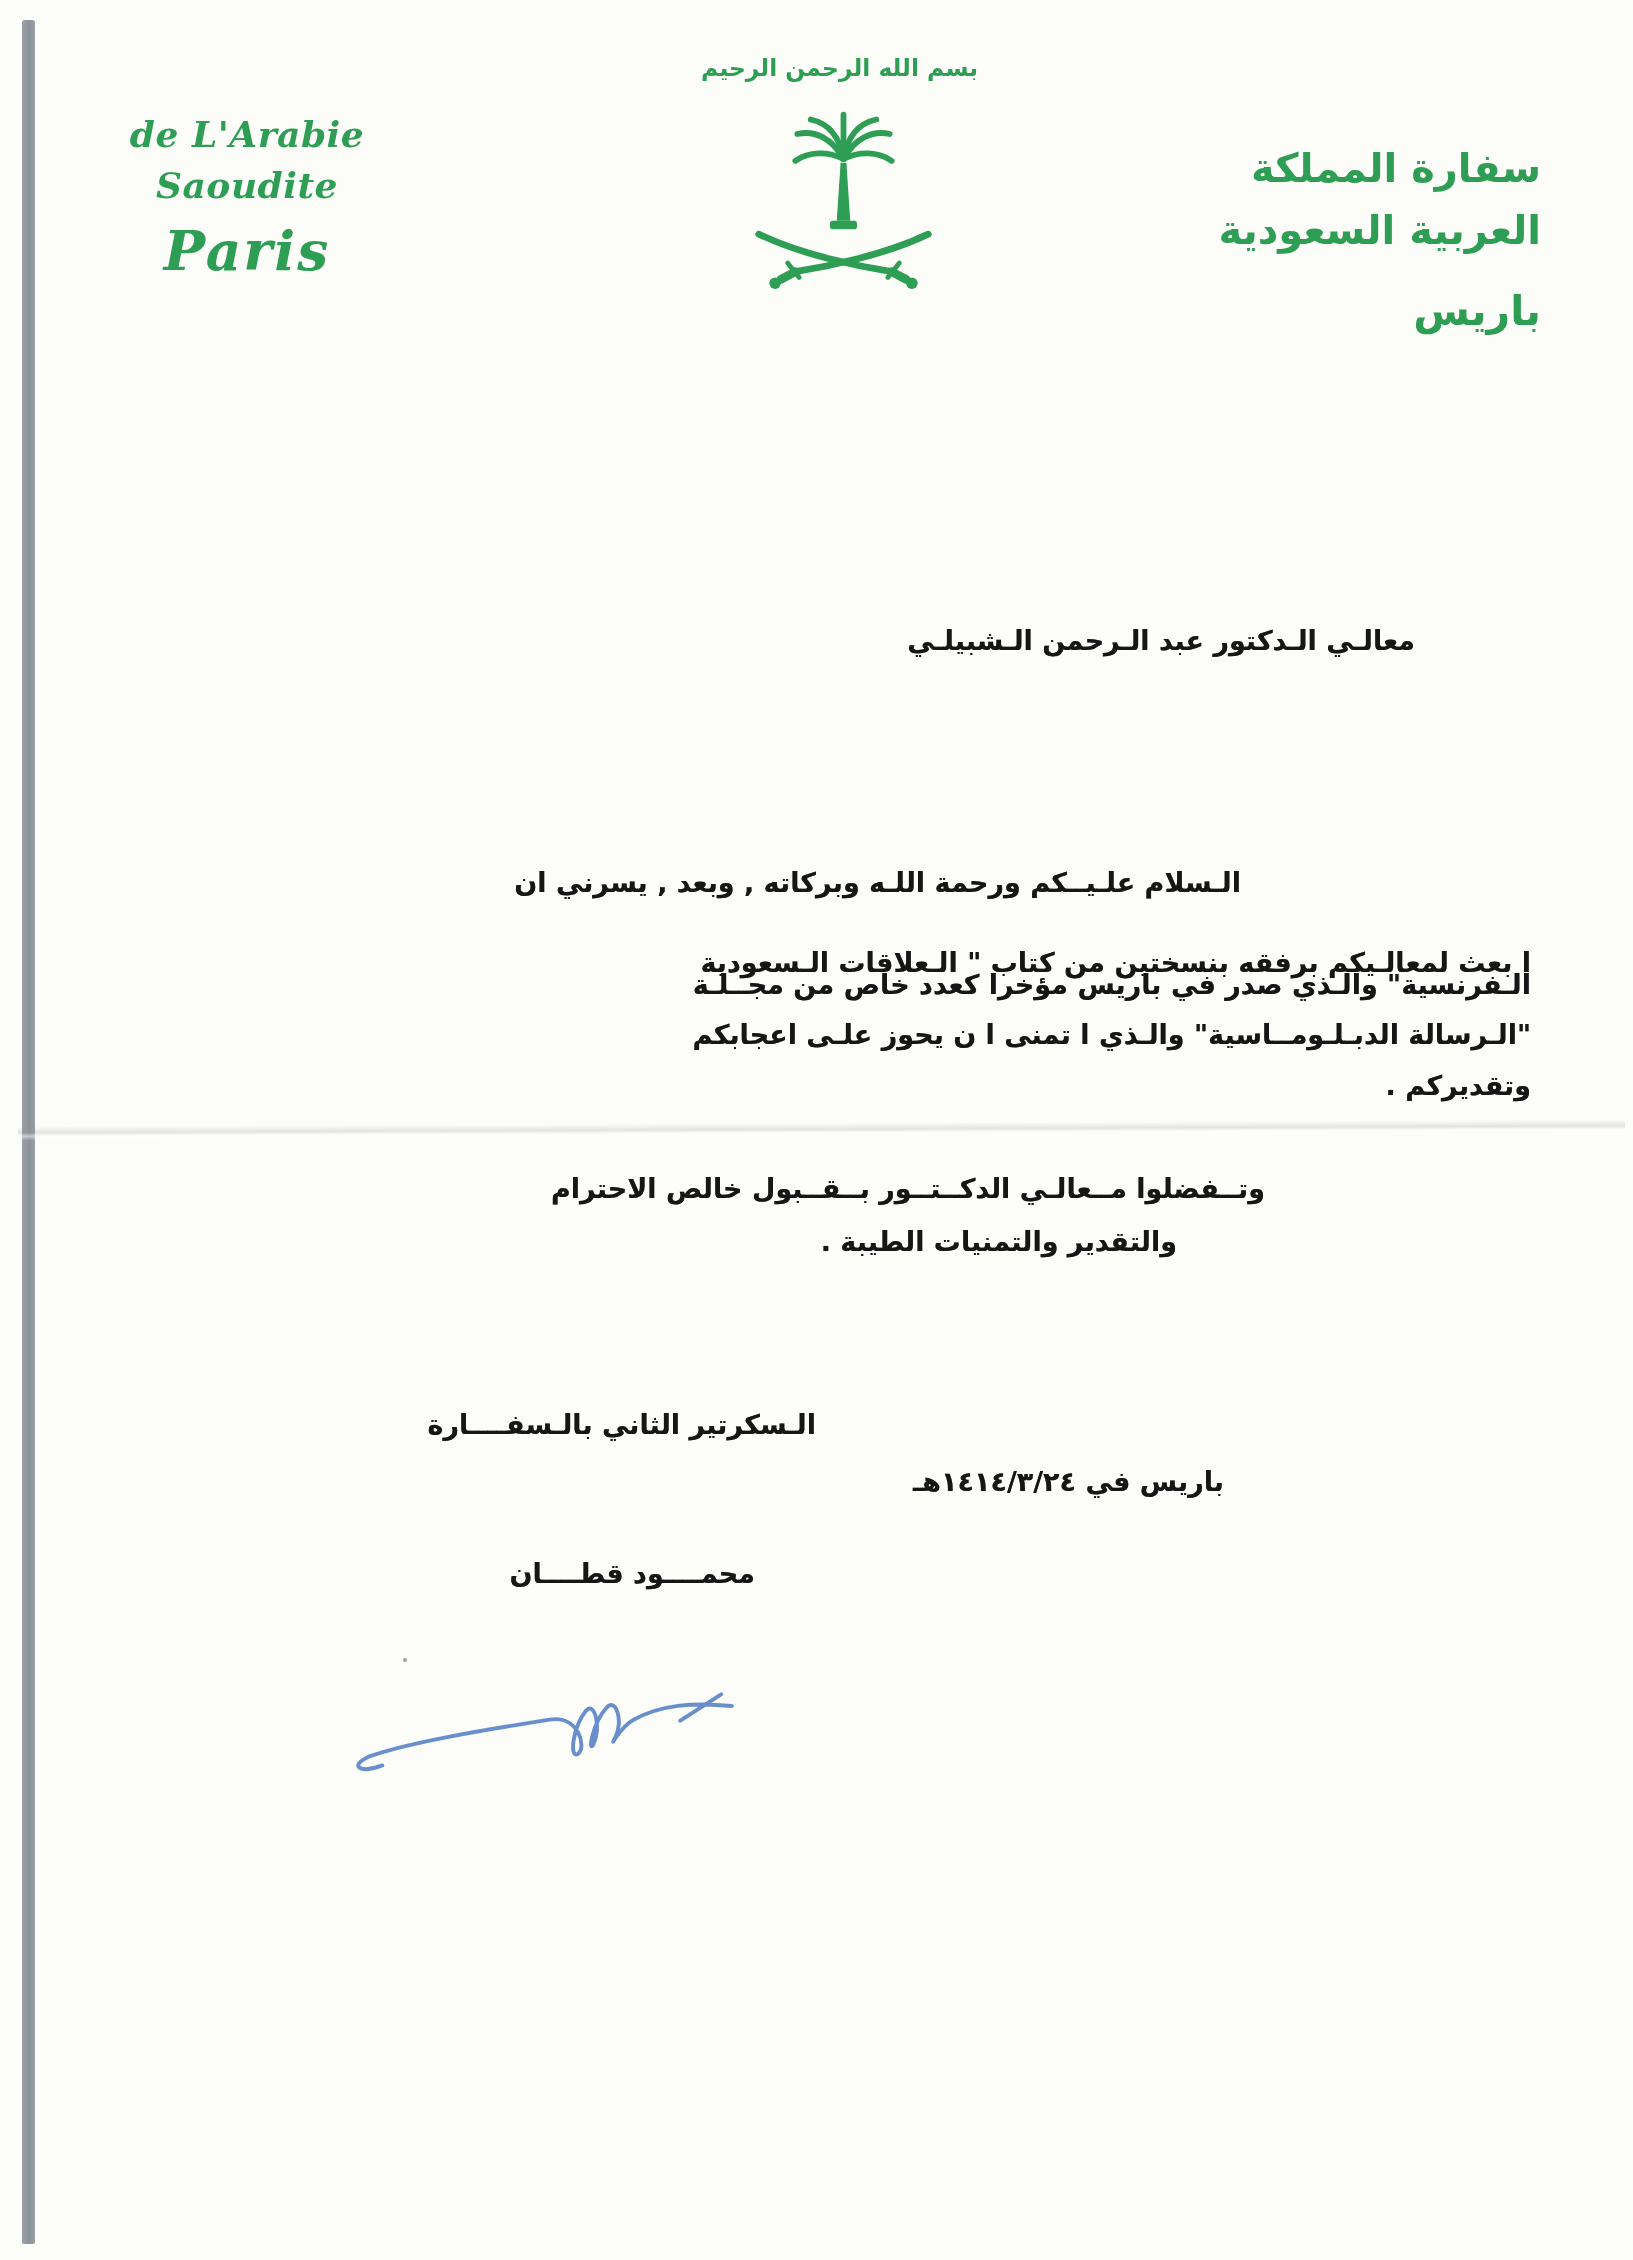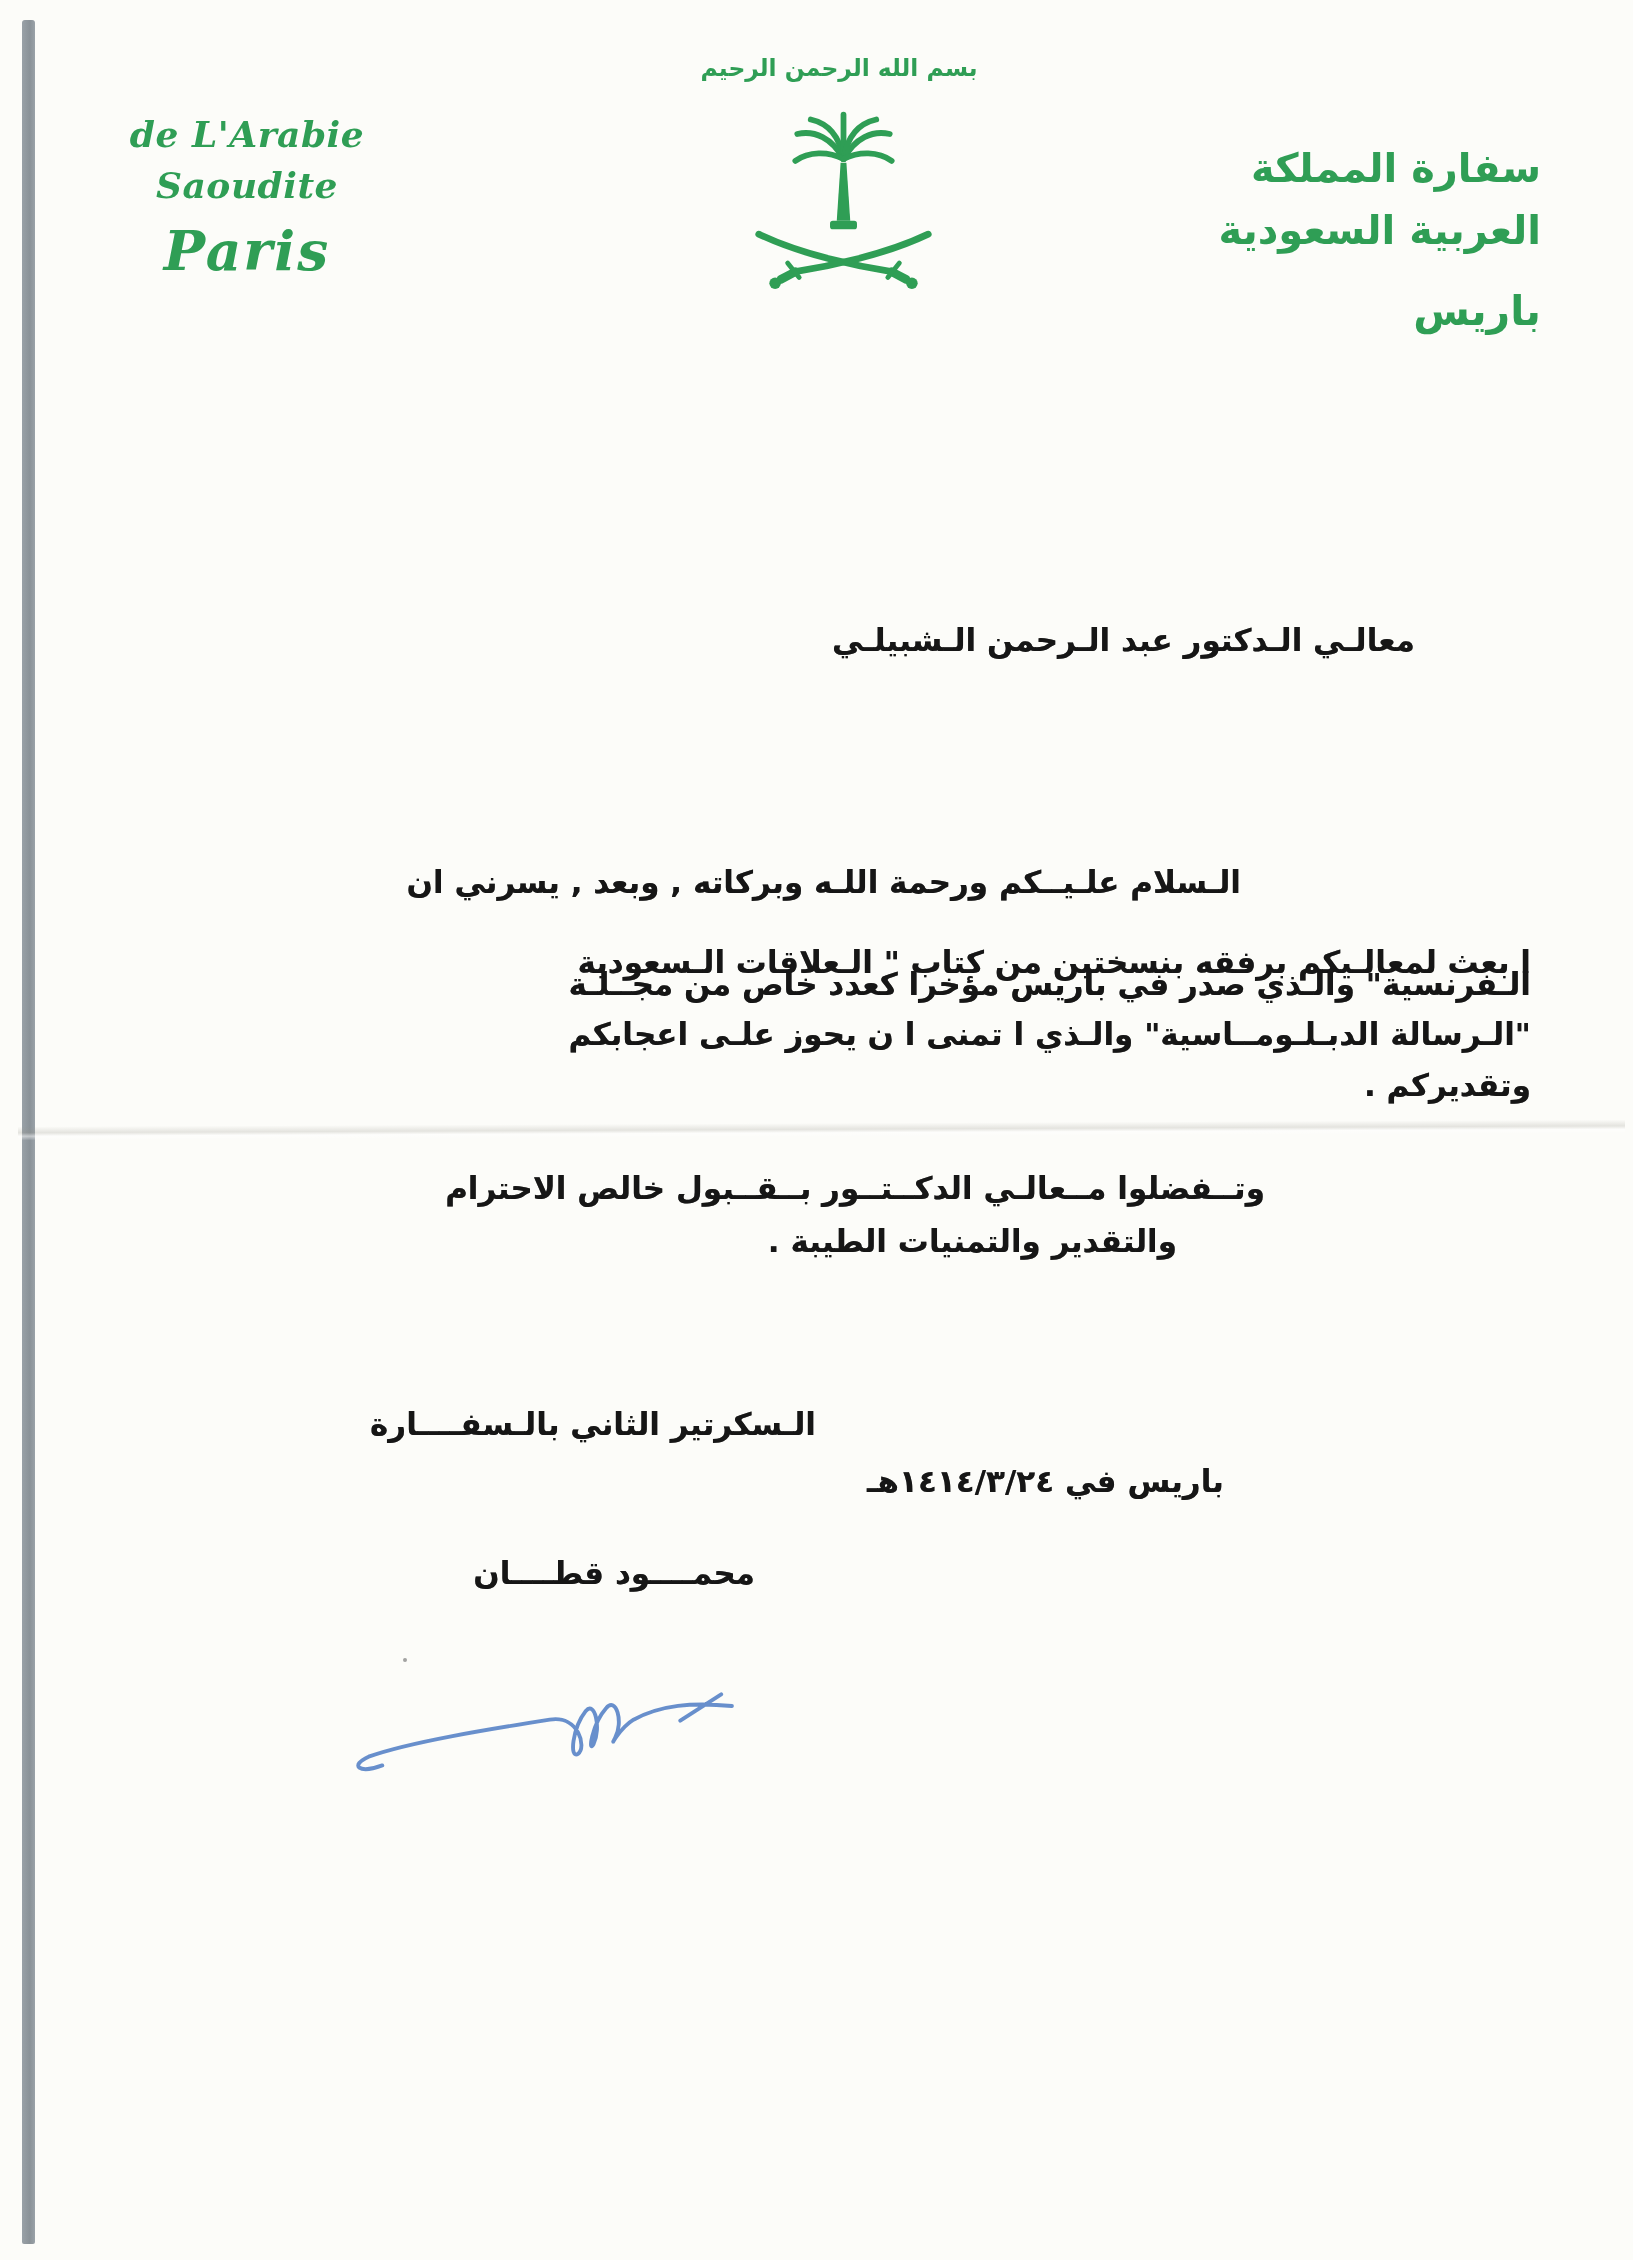--- a/index.html
+++ b/index.html
@@ -29,35 +29,35 @@
   .french-head{
     position:absolute;left:86px;top:109px;width:322px;
     text-align:center;color:#2f9e55;
     font-family:"DejaVu Serif", serif;font-style:italic;font-weight:bold;
   }
   .french-head .fr-line{font-size:36px;line-height:51px;letter-spacing:0.5px;}
   .french-head .fr-city{font-size:55px;line-height:59px;margin-top:9.8px;letter-spacing:2px;}
 
   .basmala{
     position:absolute;left:700px;top:55px;width:278px;
-    text-align:center;color:#2f9e55;font-weight:bold;font-size:23.4px;line-height:27px;
+    color:#2f9e55;font-weight:bold;font-size:23.4px;line-height:27px;
   }
   .emblem{position:absolute;left:746px;top:107px;width:195px;height:183px;}
 
   .arabic-head{
     position:absolute;left:1159px;top:137px;width:382px;
     text-align:right;color:#2f9e55;font-weight:bold;
   }
   .arabic-head .ar-embassy{font-size:40px;line-height:62px;}
   .arabic-head .ar-city{font-size:41px;line-height:47px;margin-top:27px;letter-spacing:1px;}
 
   
   .tline{
     position:absolute;direction:rtl;white-space:nowrap;
-    color:#161616;font-weight:bold;font-size:31px;line-height:45px;
+    color:#161616;font-weight:bold;font-size:27px;line-height:45px;
     text-shadow:0 0 0.6px rgba(0,0,0,.55);
   }
   .rec1{top:618px;right:219px;}
   .rec2{top:671px;right:917px;}
   .p1l1{top:860px;right:393px;}
   .p1l2{top:911px;right:103px;margin-top:29px;}
   .p1l3{top:962px;right:103px;}
   .p1l4{top:1012px;right:103px;}
   .p1l5{top:1063px;right:103px;}
   .p2l1{top:1166px;right:369px;}

